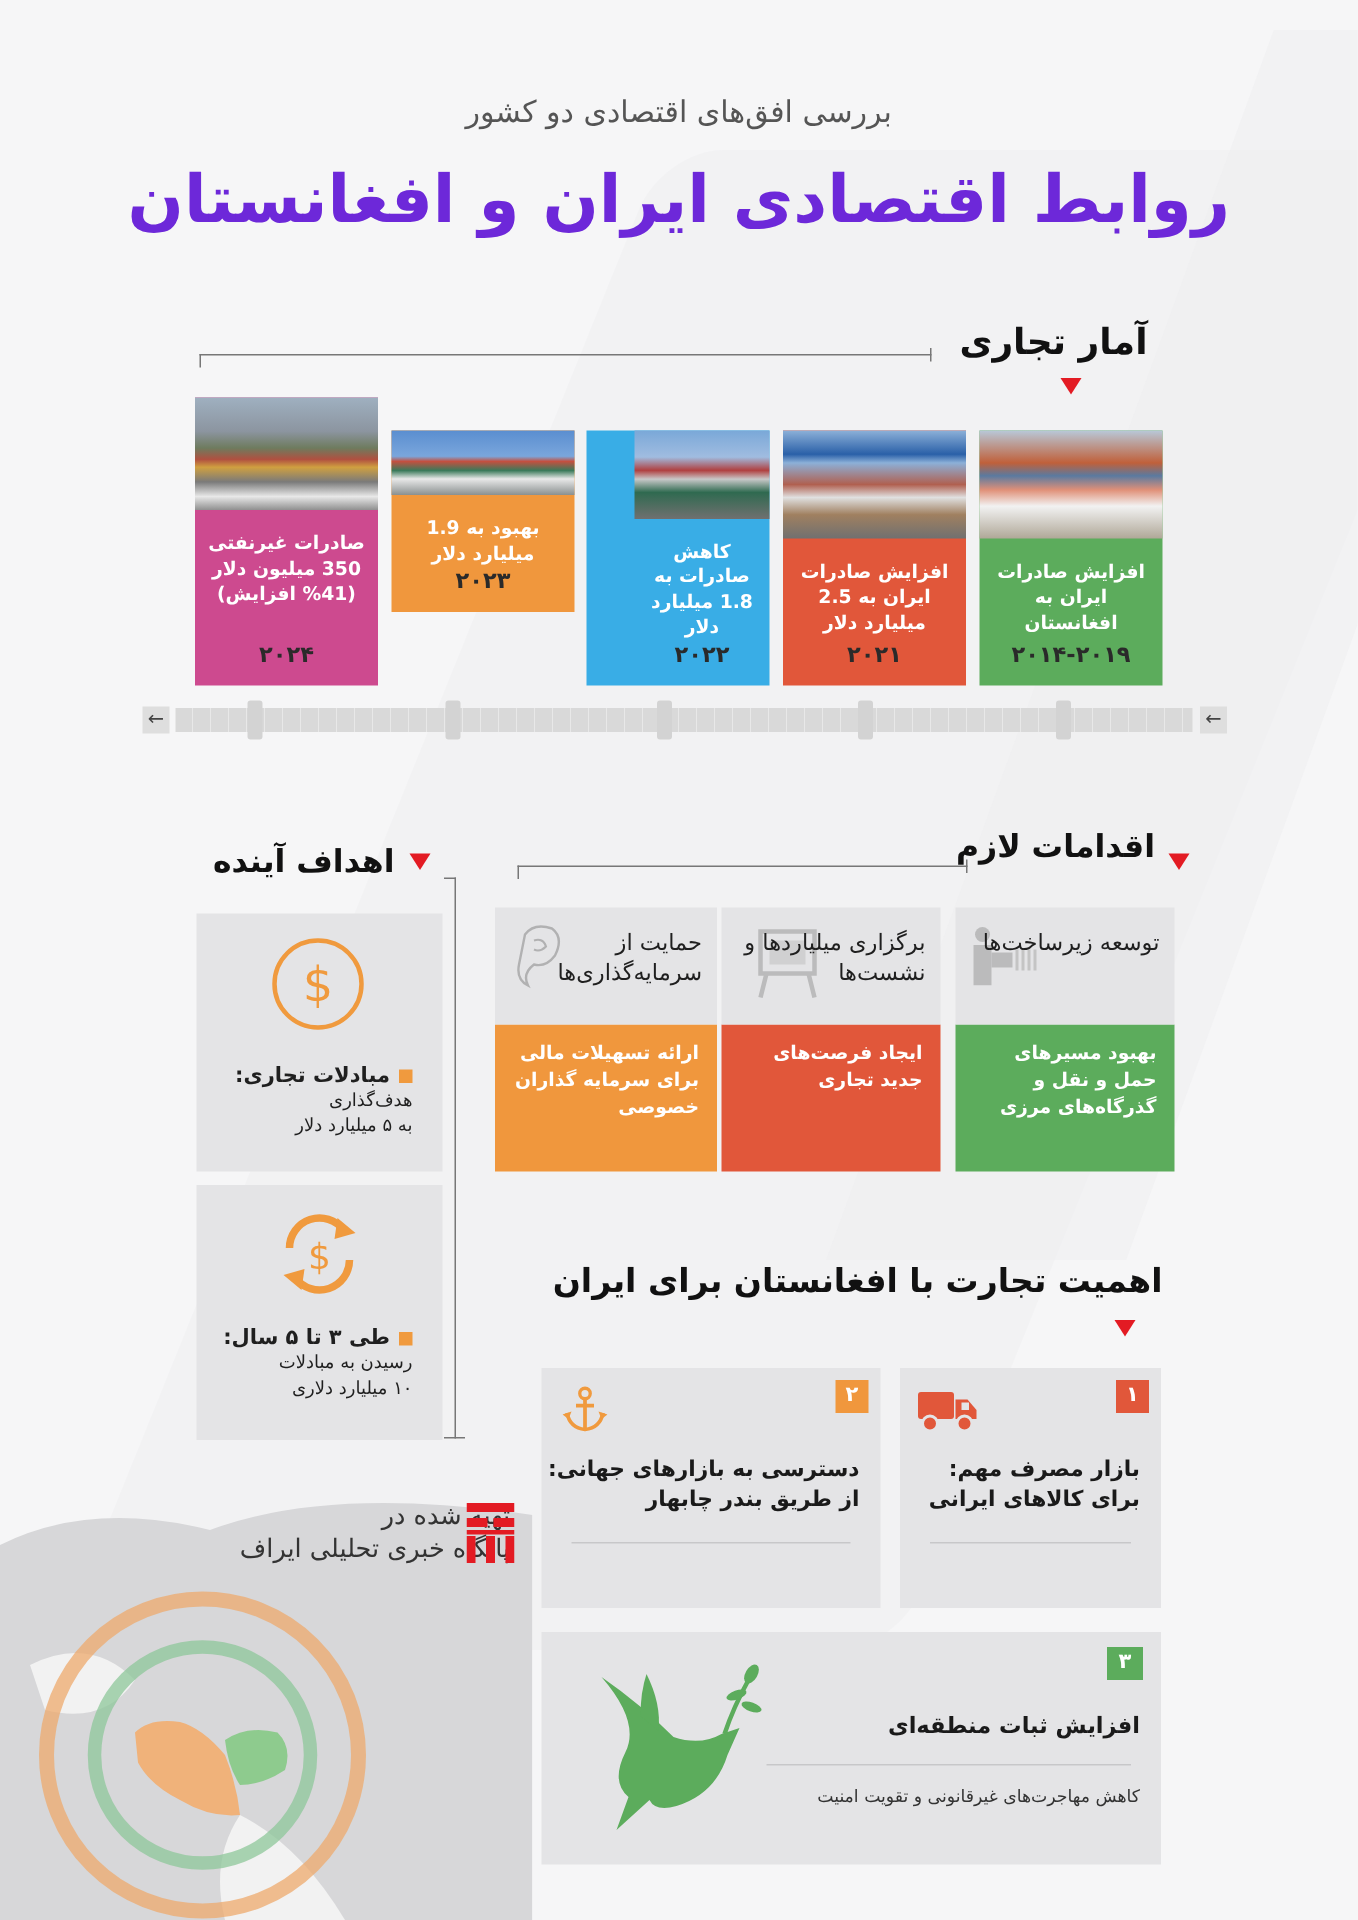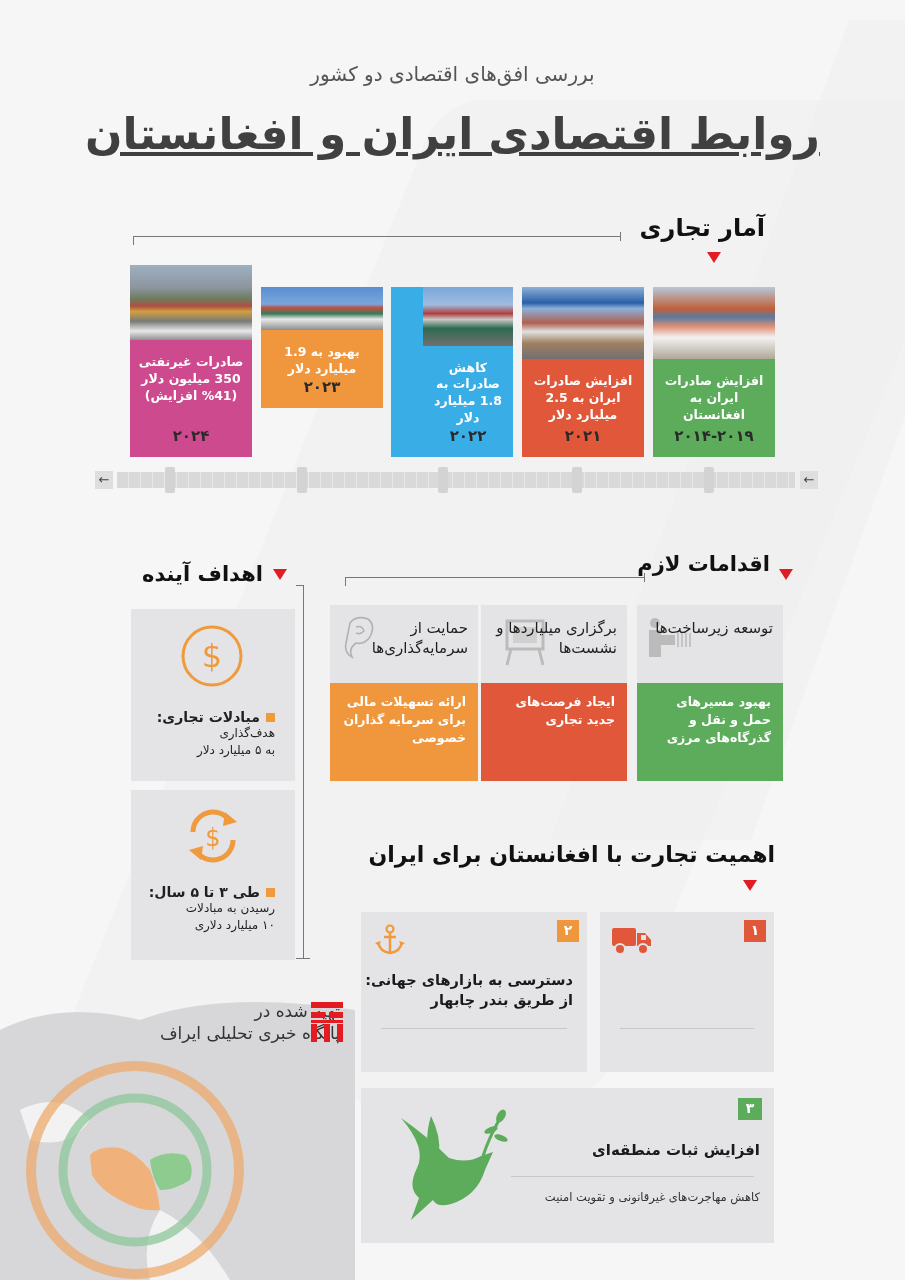--- a/index.html
+++ b/index.html
@@ -13,21 +13,21 @@
   }
   .bg-shape { position: absolute; background: #eeeef0; }
   .abs { position: absolute; }
 
   .subtitle {
     position: absolute; top: 62px; left: 0; width: 905px; text-align: center;
     font-size: 20px; color: #555; direction: rtl;
   }
   .title {
     position: absolute; top: 108px; left: 0; width: 905px; text-align: center;
-    font-size: 44px; font-weight: bold; color: #404040; direction: rtl; text-decoration: underline;
+    font-size: 44px; font-weight: bold; color: #6d28d9; direction: rtl;
   }
 
   .section-h { font-size: 24px; font-weight: bold; color: #111; white-space: nowrap; }
   .tri-down {
     width: 0; height: 0; border-left: 7px solid transparent; border-right: 7px solid transparent;
     border-top: 11px solid #e31b23;
   }
   .hline { position: absolute; height: 1px; background: #777; }
   .vline { position: absolute; width: 1px; background: #777; }
   .tick { position: absolute; width: 1px; height: 9px; background: #777; }
@@ -252,20 +252,24 @@
   <div class="num-badge" style="right:8px;top:8px;left:auto;width:22px;height:22px;background:#e1573a;font-size:14px;">۱</div>
   <span class="abs" style="left:12px;top:14px;">
     <svg width="40" height="30" viewBox="0 0 40 30">
         <rect x="0" y="2" width="24" height="18" rx="2" fill="#e1573a"></rect>
         <path d="M25 7 H33 L39 14 V20 H25 Z" fill="#e1573a"></path>
         <rect x="29" y="9" width="5" height="5" fill="#e4e4e6"></rect>
         <circle cx="8" cy="23" r="5" fill="#e1573a" stroke="#e4e4e6" stroke-width="2"></circle>
         <circle cx="31" cy="23" r="5" fill="#e1573a" stroke="#e4e4e6" stroke-width="2"></circle>
       </svg>
   </span>
+  <div class="imp-title" style="top:58px;">
+    <div>بازار مصرف مهم:</div>
+    <div>برای کالاهای ایرانی</div>
+  </div>
   <div class="imp-rule" style="left:20px;right:20px;top:116px;"></div>
 </div>
 
 <div class="imp-card" style="left:361px;top:912px;width:226px;height:160px;">
   <div class="num-badge" style="right:8px;top:8px;left:auto;width:22px;height:22px;background:#f0973d;font-size:14px;">۲</div>
   <span class="abs" style="left:14px;top:12px;">
     <svg width="30" height="32" viewBox="0 0 30 32">
         <circle cx="15" cy="5" r="3.5" fill="none" stroke="#f09a3e" stroke-width="2.2"></circle>
         <line x1="15" y1="9" x2="15" y2="28" stroke="#f09a3e" stroke-width="2.5"></line>
         <line x1="9" y1="13" x2="21" y2="13" stroke="#f09a3e" stroke-width="2.5"></line>

